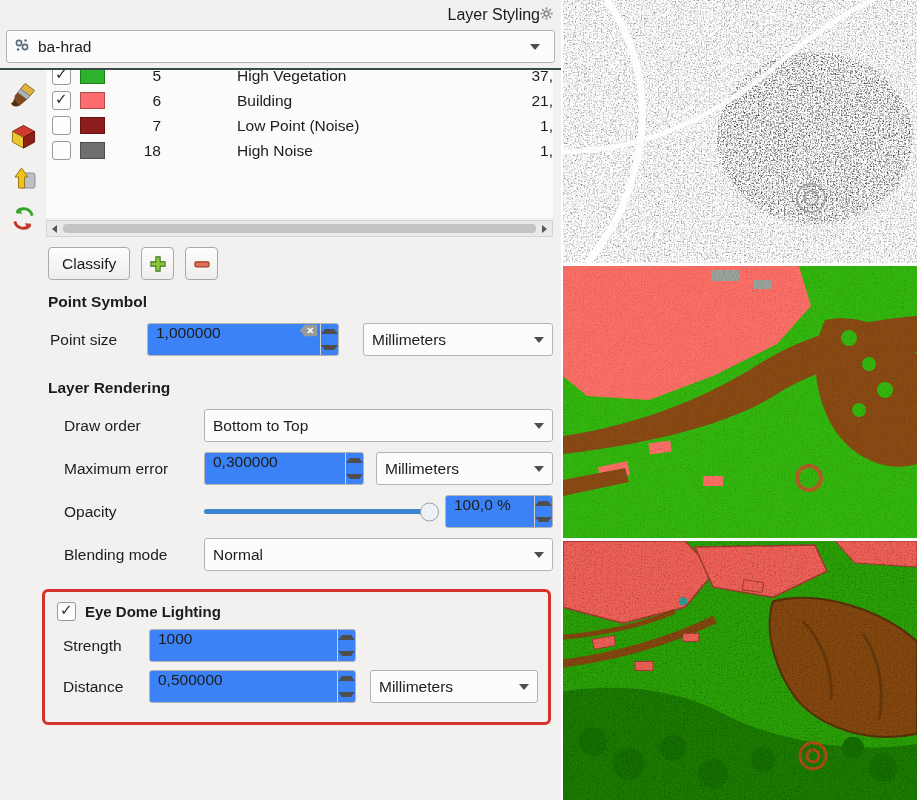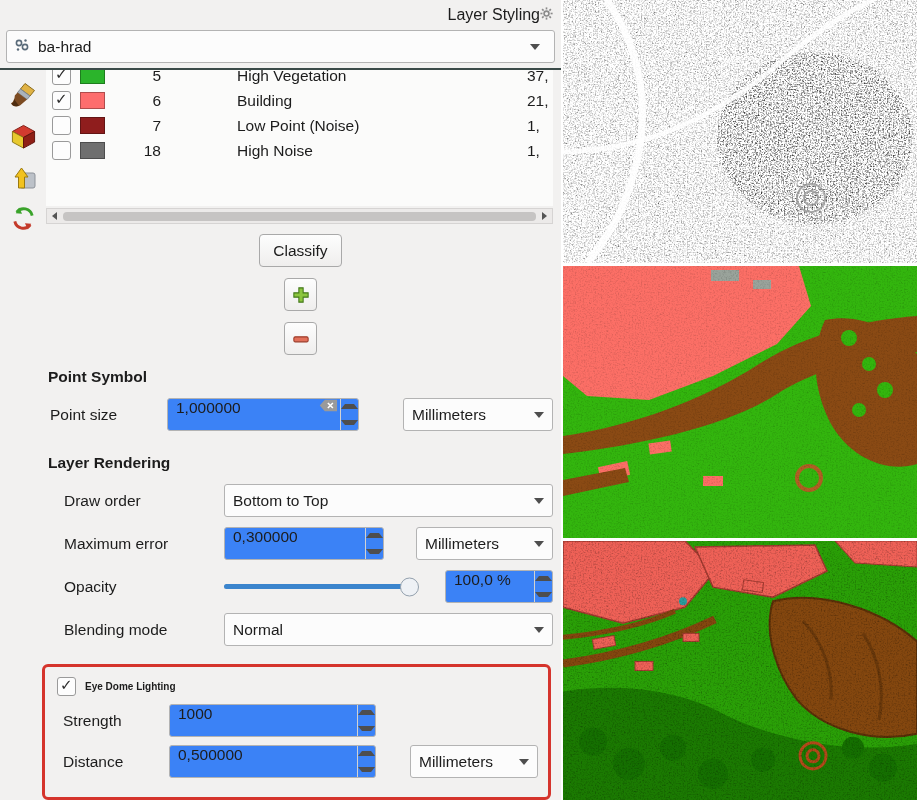--- a/index.html
+++ b/index.html
@@ -17,32 +17,32 @@
   
   .class-table{height:148px;overflow:hidden;background:#fbfbfa;}
   .trows{margin-top:-7px;}
   .trow{display:flex;align-items:center;height:25px;font-size:15.5px;}
   .checkbox{width:17px;height:17px;background:#fdfdfd;border:1px solid #9a9a9a;border-radius:3px;position:relative;flex:none;}
   .checkbox.checked::after{content:"\2713";position:absolute;left:2px;top:-2px;font-size:15px;font-weight:bold;color:#2c2c2c;}
   .trow .checkbox{margin-left:6px;}
   .swatch{width:23px;height:15px;margin-left:9px;border:1px solid rgba(0,0,0,.3);flex:none;}
   .tval{width:56px;text-align:right;flex:none;}
   .tlabel{margin-left:76px;flex:1;white-space:nowrap;overflow:hidden;}
-  .tcount{width:26px;flex:none;white-space:nowrap;overflow:hidden;}
+  .tcount{width:26px;flex:none;white-space:nowrap;overflow:hidden;text-align:right;}
   .hscroll{height:15px;display:flex;align-items:center;background:#eceae9;border:1px solid #d6d4d3;margin-top:2px;}
   .harrow{width:15px;height:100%;display:flex;align-items:center;justify-content:center;}
   .hthumb{height:9px;background:#c6c4c3;border-radius:4px;flex:1;margin:0 1px;}
   
-  .btnrow{display:flex;align-items:center;gap:11px;margin:10px 0 0 2px;flex-direction:column;}
+  .btnrow{display:flex;align-items:center;gap:11px;margin:10px 0 0 2px;}
   .btn{height:31px;padding:0 13px;display:flex;align-items:center;background:linear-gradient(#fdfdfd,#efeeed);border:1px solid #a9a9a9;border-radius:4px;font-size:15.5px;}
   .sqbtn{width:31px;padding:0;justify-content:center;}
   .btn-del{margin-left:20px;}
   
   .heading{font-weight:700;font-size:15.5px;margin:13px 0 7px 2px;}
-  .frow{display:flex;align-items:center;margin:5px 0;gap:20px;}
+  .frow{display:flex;align-items:center;margin:5px 0;}
   .flabel{font-size:15.5px;flex:none;}
   .ps .flabel{width:97px;margin-left:4px;}
   .lr{padding-left:18px;}
   .lr .flabel{width:140px;}
   
   .spin{height:31px;background:#3b82f6;border:1px solid #b3b3b3;border-radius:3px;display:flex;align-items:flex-start;overflow:hidden;flex:none;}
   .spin .val{flex:1;padding-left:8px;font-size:15.5px;white-space:nowrap;overflow:hidden;}
   .clearbtn{width:24px;display:flex;align-items:center;justify-content:center;flex:none;}
   .spinbtns{width:17px;height:100%;border-left:1px solid #d2d2d2;display:flex;flex-direction:column;flex:none;}
   .spinbtns span{flex:1;display:flex;align-items:center;justify-content:center;}
@@ -55,21 +55,21 @@
   .carrow .tri.down{border-left-width:5px;border-right-width:5px;border-top-width:6px;}
   .grow1{flex:1;}
   
   .slider{position:relative;height:31px;display:flex;align-items:center;flex:1;margin-right:14px;}
   .track{position:relative;height:5px;border-radius:3px;background:#cfcfcf;width:100%;}
   .fill{position:absolute;left:0;top:0;bottom:0;border-radius:3px;background:#3b85cd;}
   .knob{position:absolute;right:-8px;top:50%;transform:translateY(-50%);width:17px;height:17px;border-radius:50%;background:#eef1f5;border:1px solid #93a0ad;}
   
   .edl{margin:13px 2px 0 -4px;border:3px solid #d5342c;border-radius:6px;padding:7px 10px 11px 10px;}
   .edl-head{display:flex;align-items:center;gap:9px;margin:3px 0 6px 2px;}
-  .edl-head .htext{font-weight:700;font-size:10px;}
+  .edl-head .htext{font-weight:700;font-size:15px;}
   .edl .flabel{width:86px;margin-left:8px;}
   .edl .frow{margin:8px 0;}
   
   .right{flex:1;display:flex;flex-direction:column;gap:3px;background:#fff;padding-left:2px;}
   .preview{overflow:hidden;}
   .preview svg{display:block;width:100%;height:100%;}
   .p1{height:263px;}
   .p2{height:272px;}
   .p3{flex:1;}
 </style>

